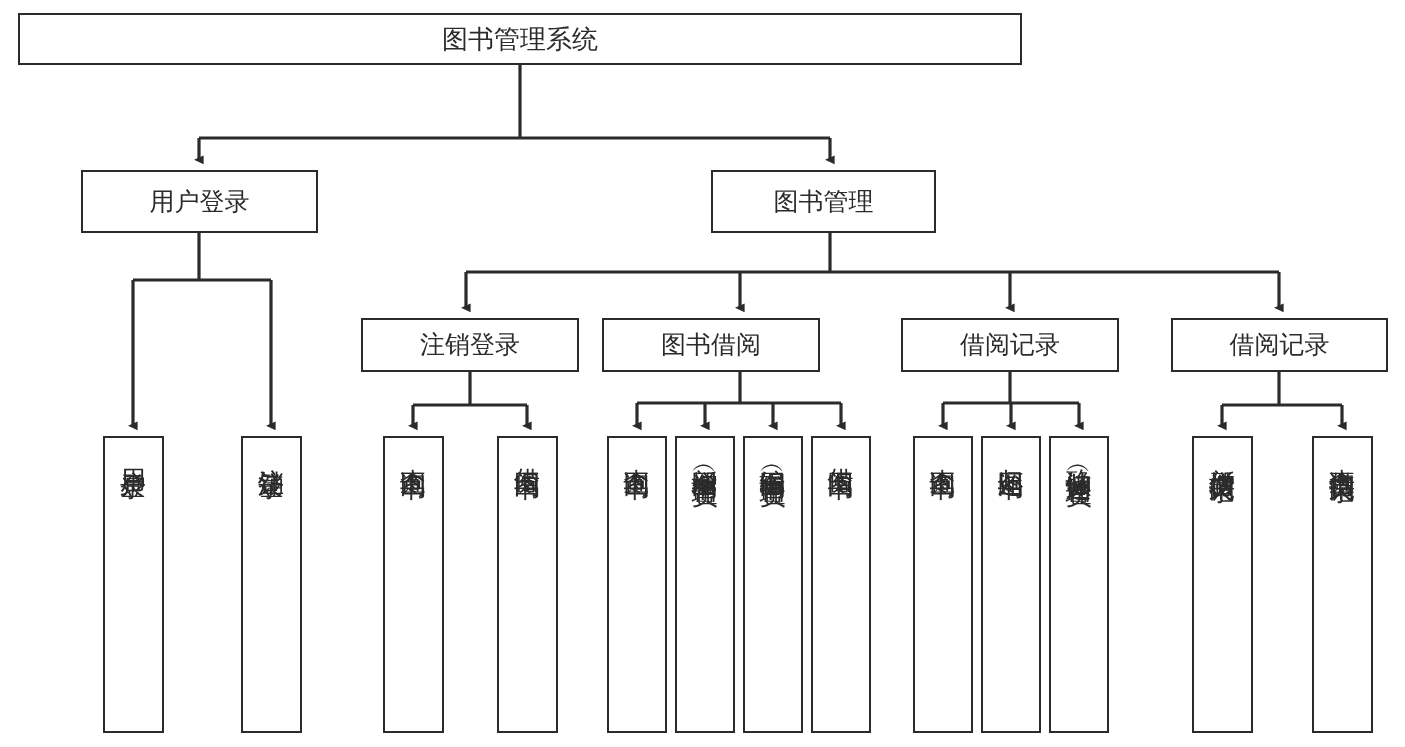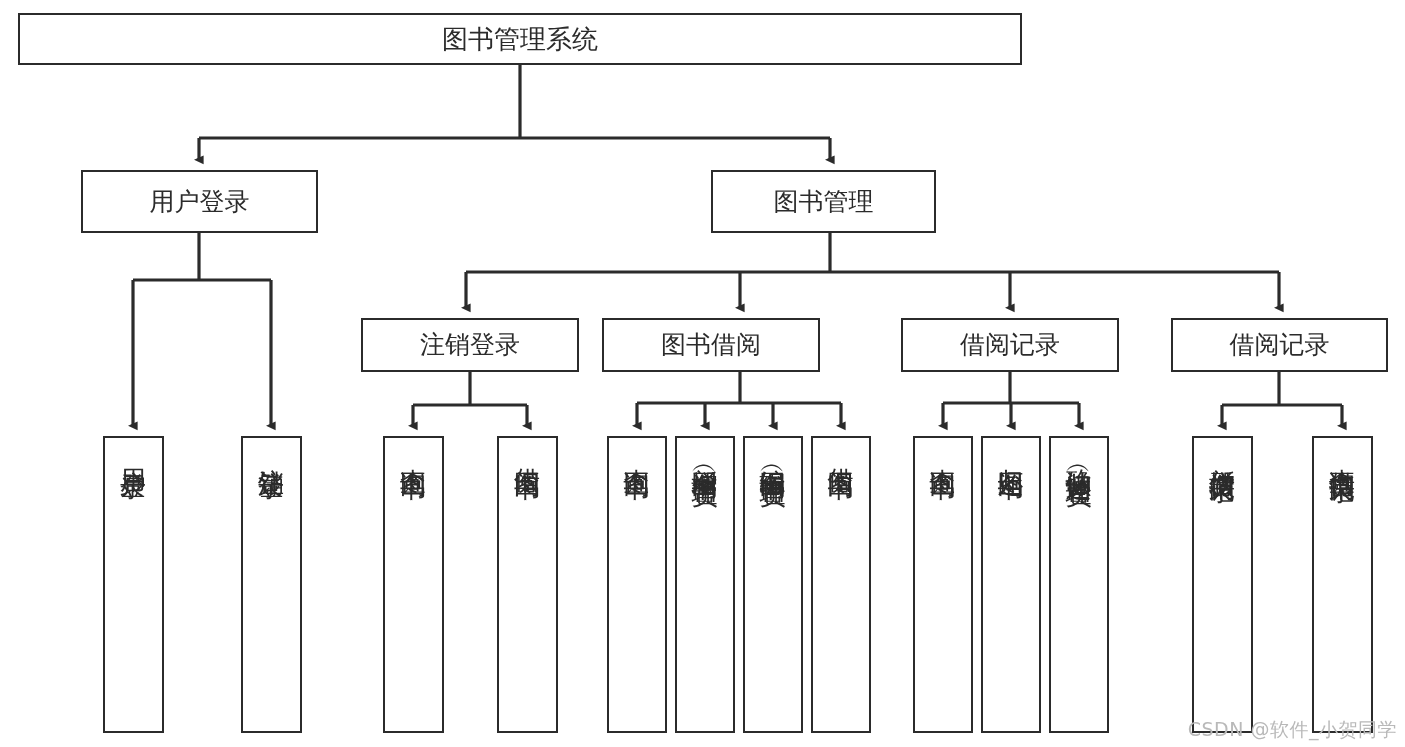--- a/index.html
+++ b/index.html
@@ -197,15 +197,14 @@
   </div>
 
   <div class="node vertical" style="left:1192px; top:436px; width:61px; height:297px;">
     <span class="node-label">新增借阅记录</span>
   </div>
 
   <div class="node vertical" style="left:1312px; top:436px; width:61px; height:297px;">
     <span class="node-label">查询借阅记录</span>
   </div>
 
-  <div id="watermark">CSDN @软件_小贺同学</div>
 
 </div>
 
 </body></html>

